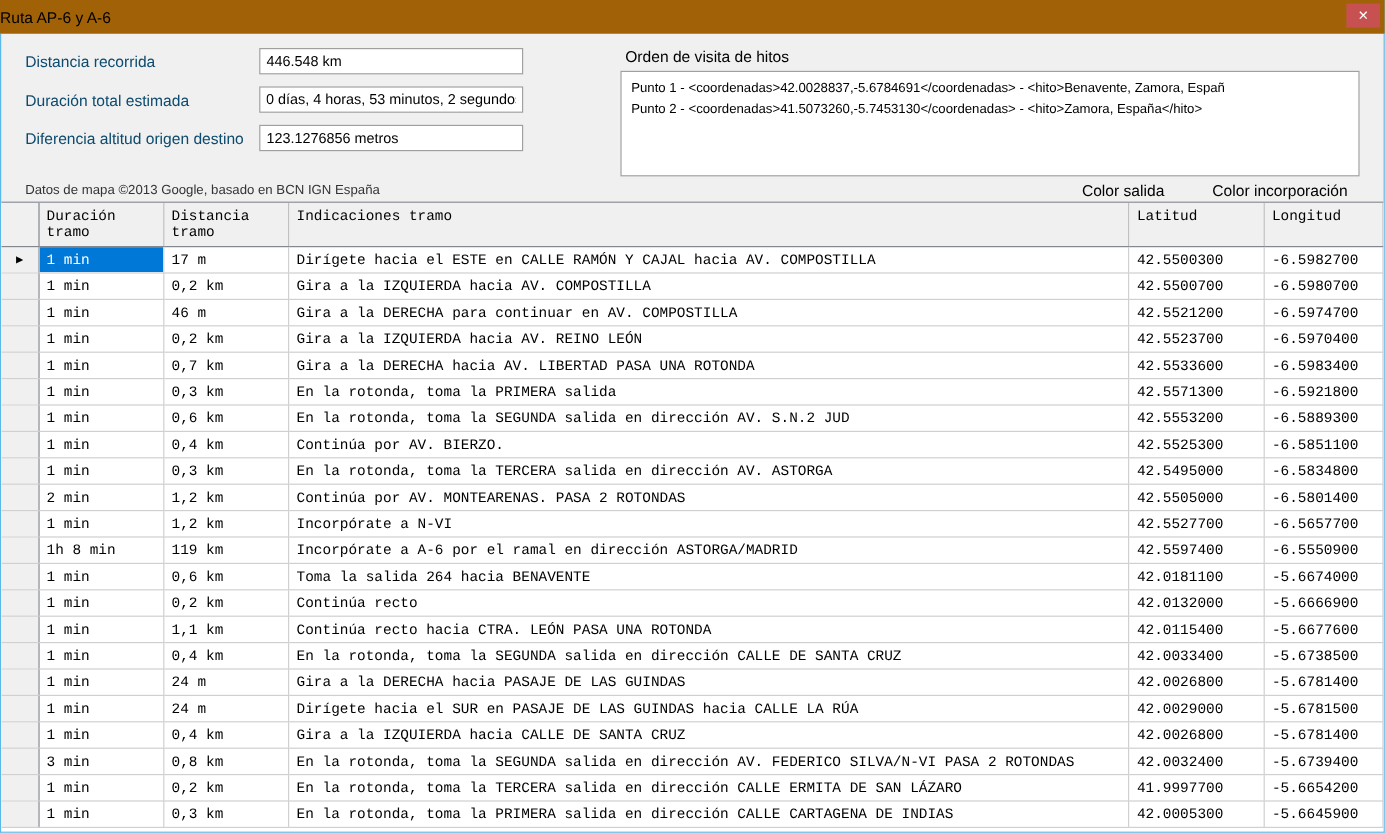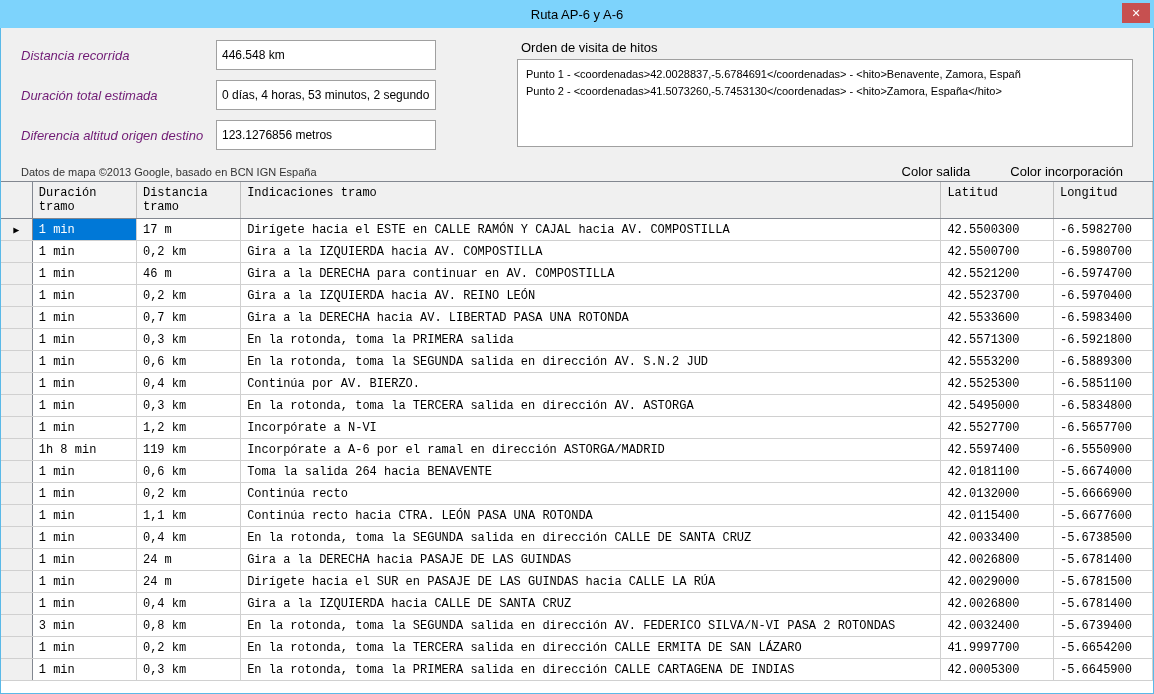--- a/index.html
+++ b/index.html
@@ -1,25 +1,25 @@
 <!DOCTYPE html>
 <html><head>
 <meta charset="utf-8">
 <style>
 * { box-sizing: border-box; margin: 0; padding: 0; }
 body { font-family: "Segoe UI", Tahoma, sans-serif; font-size: 12px; background: #5ab9e8; width: 1154px; height: 694px; overflow: hidden; }
 .window { width: 1154px; height: 694px; display: flex; flex-direction: column; }
-.titlebar { height: 28px; background: #7dd3fc; display: flex; align-items: center; justify-content: center; position: relative; color: #000; font-size: 13px; }
+.titlebar { height: 28px; background: #a16207; display: flex; align-items: center; position: relative; color: #000; font-size: 13px; }
 .titlebar .close { position: absolute; right: 4px; top: 3px; width: 28px; height: 20px; background: #c75050; color: #fff; display: flex; align-items: center; justify-content: center; font-size: 11px; font-family: Arial; }
 .content { flex: 1; background: #f0f0f0; border: 1px solid #5ab9e8; border-top: none; display: flex; flex-direction: column; overflow: hidden; }
 .top-panel { display: flex; padding: 12px 20px 4px 20px; gap: 40px; }
 .form-left { flex: 0 0 auto; }
 .form-row { display: flex; align-items: center; margin-bottom: 10px; }
-.form-row label { width: 195px; font-size: 13px; color: #701a75; font-style: italic; }
-.form-row input { width: 220px; height: 22px; border: 1px solid #a0a0a0; padding: 14px 5px; font-size: 12px; background: #fff; }
+.form-row label { width: 195px; font-size: 13px; color: #0c4a6e; }
+.form-row input { width: 220px; height: 22px; border: 1px solid #a0a0a0; padding: 2px 5px; font-size: 12px; background: #fff; }
 .form-right { flex: 1; padding-left: 41px; }
 .fieldset-label { font-size: 13px; margin-bottom: 4px; margin-left: 4px; }
 .orden-box { width: 100%; height: 88px; border: 1px solid #a0a0a0; background: #fff; padding: 6px 8px; font-size: 11px; line-height: 1.5; overflow: hidden; white-space: pre; }
 .mid-row { display: flex; align-items: center; padding: 0 20px 2px 20px; }
 .copyright { font-size: 11px; color: #333; flex: 1; }
 .link-labels { display: flex; gap: 40px; margin-right: 10px; font-size: 13px; }
 .grid-wrap { flex: 1; background: #fff; margin: 0 0 0 0; border-top: 1px solid #828790; position: relative; display: flex; overflow: hidden; }
 .grid-scroll { flex: 1; overflow-y: scroll; overflow-x: hidden; font-family: Liberation Mono, monospace; }
 table { border-collapse: collapse; width: 100%; table-layout: fixed; }
 th { background: #f0f0f0; font-weight: normal; text-align: left; padding: 4px 6px; border-right: 1px solid #c0c0c0; border-bottom: 1px solid #828790; font-size: 12px; vertical-align: top; height: 36px; }
@@ -162,20 +162,28 @@
               <tr>
                 <td class="rowhdr arrow-cell"></td>
                 <td class="c0">1 min</td>
                 <td class="c1">0,3 km</td>
                 <td class="c2">En la rotonda, toma la TERCERA salida en dirección AV. ASTORGA</td>
                 <td class="c3">42.5495000</td>
                 <td class="c4">-6.5834800</td>
               </tr>
               <tr>
                 <td class="rowhdr arrow-cell"></td>
+                <td class="c0">2 min</td>
+                <td class="c1">1,2 km</td>
+                <td class="c2">Continúa por AV. MONTEARENAS. PASA 2 ROTONDAS</td>
+                <td class="c3">42.5505000</td>
+                <td class="c4">-6.5801400</td>
+              </tr>
+              <tr>
+                <td class="rowhdr arrow-cell"></td>
                 <td class="c0">1 min</td>
                 <td class="c1">1,2 km</td>
                 <td class="c2">Incorpórate a N-VI</td>
                 <td class="c3">42.5527700</td>
                 <td class="c4">-6.5657700</td>
               </tr>
               <tr>
                 <td class="rowhdr arrow-cell"></td>
                 <td class="c0">1h 8 min</td>
                 <td class="c1">119 km</td>

